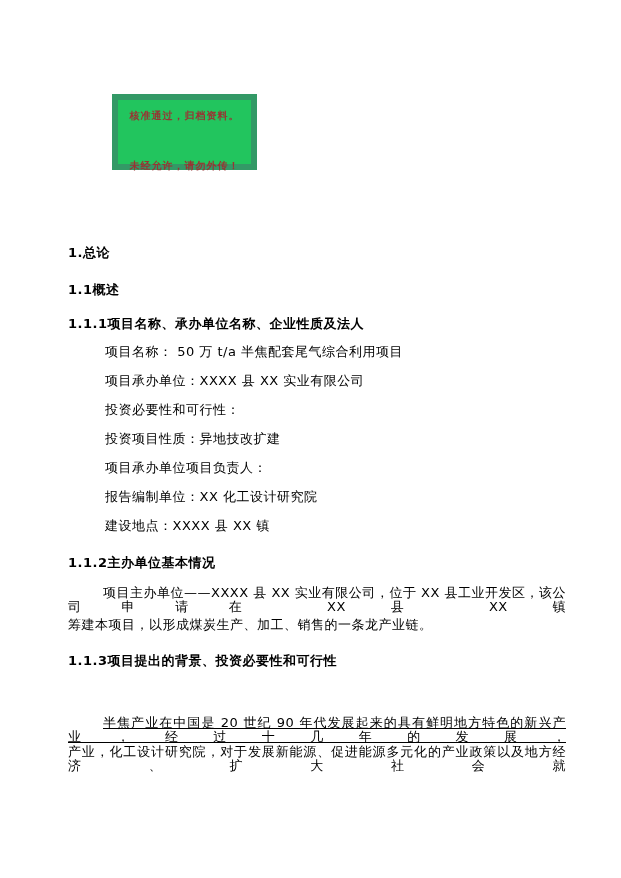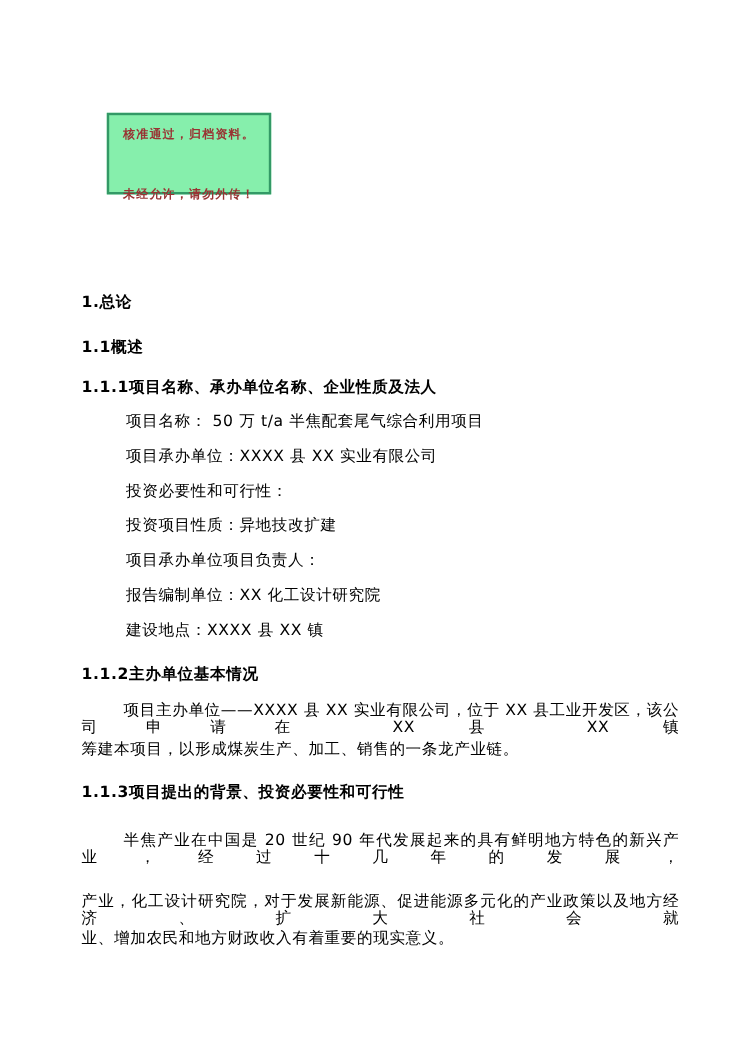--- a/index.html
+++ b/index.html
@@ -6,24 +6,24 @@
   .page{
     position:relative;
     width:621px;height:878px;
     background:#ffffff;
     font-family:"DejaVu Sans", sans-serif;
     color:#000;
     overflow:hidden;
   }
   
   .stamp{
-    position:absolute;left:89px;top:94px;
+    position:absolute;left:112px;top:94px;
     width:133px;height:64px;
-    border:2px solid #8b5cf6;
-    background:#86efac;
+    border:6px solid #8b5cf6;
+    background:#22c55e;
   }
   .stamp-line{
     position:absolute;left:0;width:100%;
     text-align:center;
     font-size:10px;font-weight:bold;
     color:#993333;
     letter-spacing:1px;
     white-space:nowrap;
   }
   .stamp-line.l1{top:9px;}
@@ -74,17 +74,16 @@
   <div class="t item" style="top:461px;">项目承办单位项目负责人：</div>
   <div class="t item" style="top:432px;">投资项目性质：异地技改扩建</div>
   <div class="t item" style="top:490px;">报告编制单位：XX 化工设计研究院</div>
   <div class="t item" style="top:519px;">建设地点：XXXX 县 XX 镇</div>
 
   <div class="h" style="top:556px;">1.1.2主办单位基本情况</div>
   <div class="t full indent" style="top:586px;">项目主办单位——XXXX 县 XX 实业有限公司，位于 XX 县工业开发区，该公司申请在 XX 县 XX 镇</div>
   <div class="t last" style="top:618px;">筹建本项目，以形成煤炭生产、加工、销售的一条龙产业链。</div>
 
   <div class="h" style="top:654px;">1.1.3项目提出的背景、投资必要性和可行性</div>
-  <div class="t full indent" style="top:694px;">半焦产业在中国是 20 世纪 90 年代发展起来的具有鲜明地方特色的新兴产业，经过十几年的发展，</div>
+  <div class="t full indent" style="top:716px;text-decoration:underline;">半焦产业在中国是 20 世纪 90 年代发展起来的具有鲜明地方特色的新兴产业，经过十几年的发展，</div>
   <div class="t full" style="top:745px;">产业，化工设计研究院，对于发展新能源、促进能源多元化的产业政策以及地方经济、扩大社会就</div>
-  <div class="t last" style="top:776px;">业、增加农民和地方财政收入有着重要的现实意义。</div>
 
 </div>
 
 </body></html>

